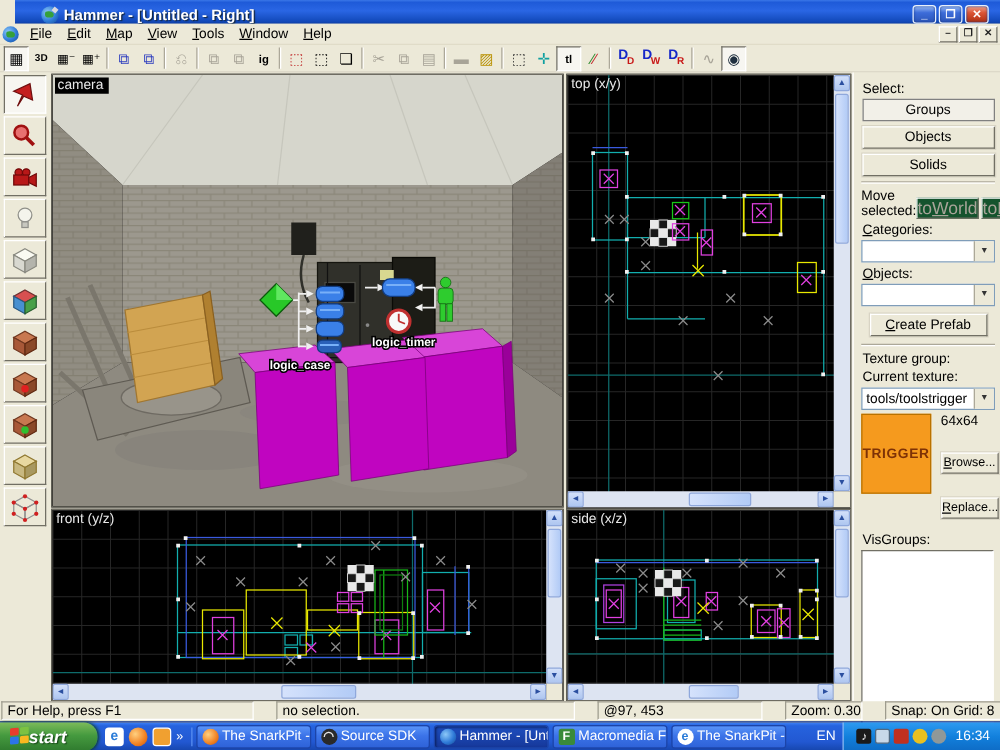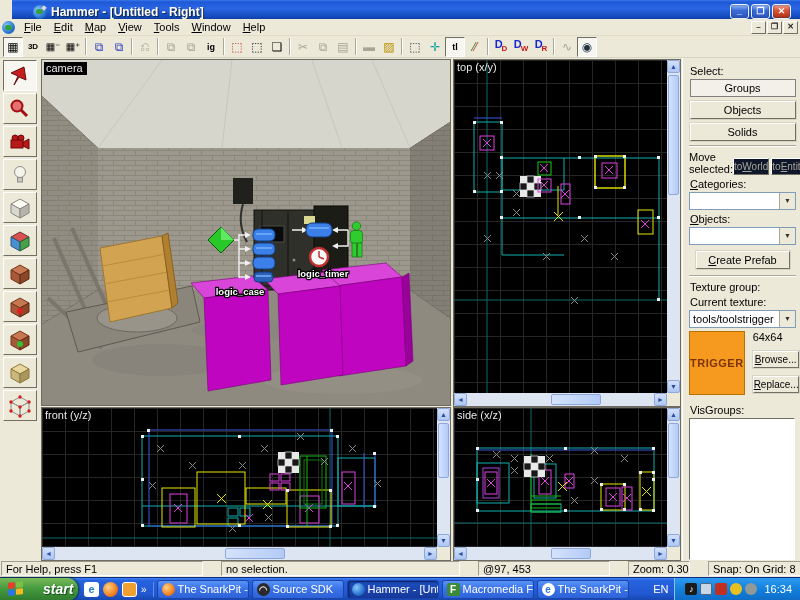--- a/index.html
+++ b/index.html
@@ -73,44 +73,44 @@
   
   .rpanel{position:absolute;left:682px;top:58px;width:118px;height:503px;background:#ECE9D8;
     border-left:1px solid #FFF;padding:4px 4px 0 6px}
   .rpanel .lbl{margin:3px 0 2px 1px}
   .rbtn{display:block;width:106px;height:18px;margin:0 auto 4px auto;background:#ECE9D8;text-align:center;
     line-height:16px;border:1px solid;border-color:#FFF #716F64 #716F64 #FFF;box-shadow:0 0 0 1px #D8D4C4}
   .rbtn.flat{border:1px solid #808080;box-shadow:none;background:#F2F0E8}
   .divider{border-top:1px solid #ACA899;border-bottom:1px solid #FFF;margin:4px 0}
   .moverow{display:flex;align-items:flex-end;gap:2px}
   .movelbl{width:42px;line-height:12px}
-  .smbtn{flex:1;height:17px;background:#0f172a;border:1px solid;border-color:#FFF #716F64 #716F64 #FFF;
-    text-align:center;line-height:15px;color:#A8A499;font-size:10px}
+  .smbtn{flex:1;height:17px;background:#14532d;border:1px solid;border-color:#FFF #716F64 #716F64 #FFF;
+    text-align:center;line-height:15px;color:#A8A499;font-size:14px}
   .combo{display:flex;height:18px;border:1px solid #7F9DB9;background:#fff;margin-bottom:3px}
   .combo .cval{flex:1;padding:2px 3px;white-space:nowrap;overflow:hidden}
   .combo .carr{width:16px;background:#ECE9D8;border-left:1px solid #ACA899;text-align:center;font-size:7px;line-height:16px;color:#333}
   .prefabbtn{display:block;width:94px;height:18px;margin:6px auto;background:#ECE9D8;text-align:center;line-height:16px;
     border:1px solid;border-color:#FFF #716F64 #716F64 #FFF;box-shadow:0 0 0 1px #D8D4C4}
   .texrow{display:flex;margin-top:2px}
   .texpreview{width:58px;height:64px;background:#F59A1E;border:1px solid #B87200;display:flex;align-items:center;justify-content:center}
   .texpreview span{color:#7E3206;font-weight:bold;font-size:11px;letter-spacing:.5px}
   .texside{flex:1;padding-left:6px;display:flex;flex-direction:column}
   .texside .size{margin:0 0 8px 2px}
   .texbtn{width:46px;height:17px;background:#ECE9D8;border:1px solid;border-color:#FFF #716F64 #716F64 #FFF;
-    box-shadow:0 0 0 1px #D8D4C4;text-align:center;line-height:15px;margin:0 0 8px 2px;font-size:10px}
+    box-shadow:0 0 0 1px #D8D4C4;text-align:center;line-height:15px;margin:11px 0 8px 2px;font-size:10px}
   .visbox{width:106px;height:142px;background:#fff;border:1px solid;border-color:#716F64 #FFF #FFF #716F64;margin-top:2px}
 
   
   .statusbar{position:absolute;left:0;top:561px;width:800px;height:16px;background:#ECE9D8;display:flex;gap:18px;padding:0 1px}
   .sp{border:1px solid;border-color:#9D9B8D #FFF #FFF #9D9B8D;padding:1px 4px;height:15px;white-space:nowrap;overflow:hidden}
 
   
   .taskbar{position:absolute;left:0;top:577px;width:800px;height:23px;display:flex;align-items:center;
     background:linear-gradient(180deg,#3E81F5 0%,#2663DE 12%,#2258D2 70%,#1747B0 100%);border-top:1px solid #0A2C84}
-  .startbtn{height:23px;width:78px;display:flex;align-items:center;gap:20px;padding-left:8px;color:#fff;
+  .startbtn{height:23px;width:78px;display:flex;align-items:center;gap:0;padding-left:8px;color:#fff;
     font-weight:bold;font-style:italic;font-size:14px;border-radius:0 11px 11px 0;
     background:linear-gradient(180deg,#7CBB5A 0%,#459A3F 45%,#2F7A2E 100%);box-shadow:1px 0 3px #0A3A10;text-shadow:1px 1px 1px #1A4A1A}
   .flag{width:15px;height:14px;display:grid;grid-template-columns:7px 7px;grid-template-rows:6px 6px;gap:1px;transform:skewY(-6deg)}
   .flag i{border-radius:1px}
   .quick{display:flex;align-items:center;gap:4px;padding:0 6px;border-right:1px solid #5A8FF2}
   .qicon{width:15px;height:15px;border-radius:3px;font-size:11px;line-height:15px;text-align:center;font-weight:bold}
   .chev{color:#fff;font-size:10px}
   .taskbtn{flex:0 0 92px;height:19px;margin-left:3px;display:flex;align-items:center;gap:3px;padding:0 4px;
     border-radius:3px;border:1px solid #1C44A8;color:#fff;font-size:11px;white-space:nowrap;overflow:hidden;
     background:linear-gradient(180deg,#5A94F8,#3B73E8 45%,#2E62D8)}

